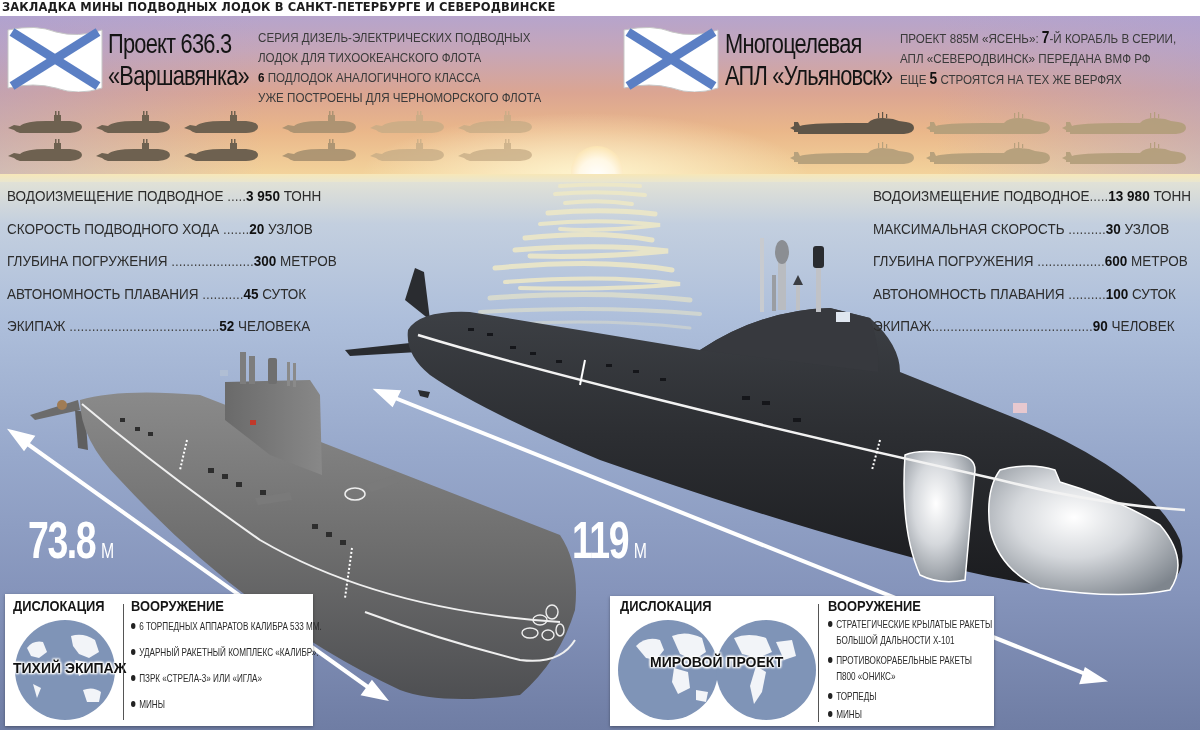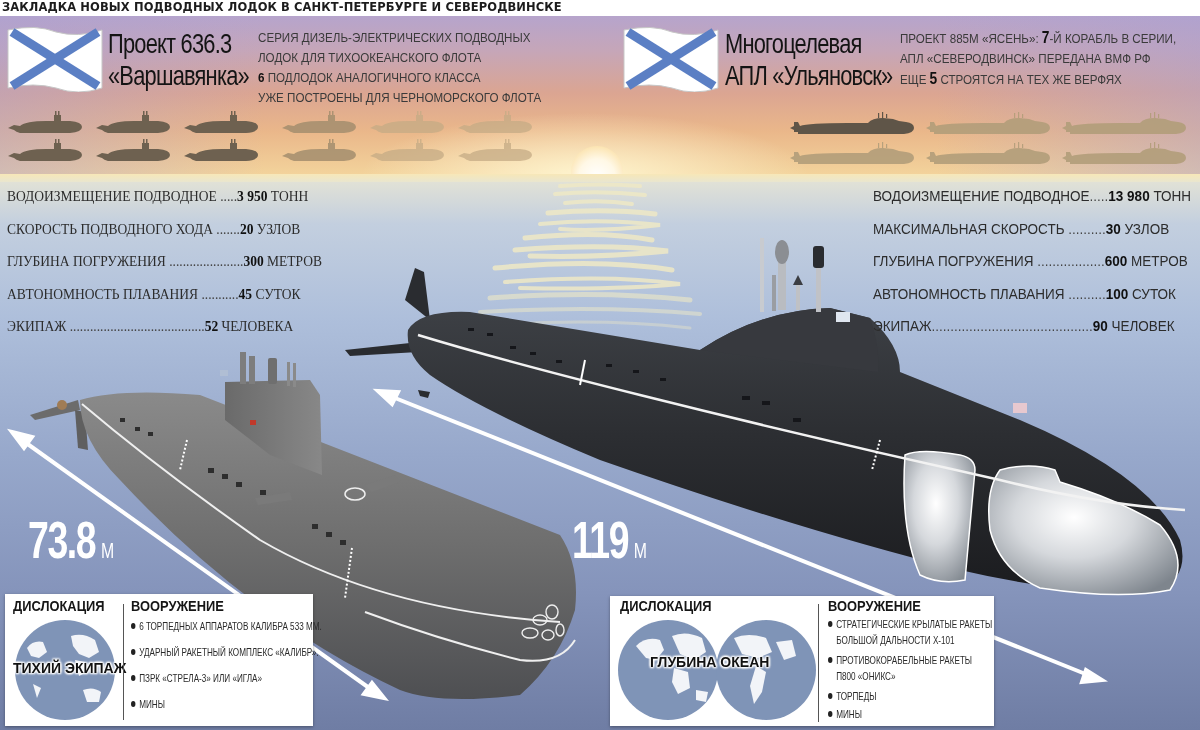--- a/index.html
+++ b/index.html
@@ -92,21 +92,21 @@
     text-shadow: 0 0 3px #fff, 0 0 3px #fff, 1px 1px 2px #fff, -1px -1px 2px #fff, 1px -1px 2px #fff, -1px 1px 2px #fff;
   }
 
   .sub-layer { position: absolute; left: 0; top: 0; width: 1200px; height: 730px; }
 </style>
 </head>
 <body>
 
 <div class="page">
 
-  <div class="top-title">ЗАКЛАДКА НОВЫХ ПОДВОДНЫХ ЛОДОК В САНКТ-ПЕТЕРБУРГЕ И СЕВЕРОДВИНСКЕ</div>
+  <div class="top-title">ЗАКЛАДКА МИНЫ ПОДВОДНЫХ ЛОДОК В САНКТ-ПЕТЕРБУРГЕ И СЕВЕРОДВИНСКЕ</div>
 
   <div class="sky"></div>
   <div class="sea"></div>
   <div class="horizon"></div>
   <div class="sun"></div>
 
   <svg class="reflection" viewBox="0 0 1200 730">
     <g fill="none" stroke="#efe9c6" stroke-linecap="round" opacity="0.85">
       <path d="M560 186 Q600 183 640 186" stroke-width="4"></path>
       <path d="M555 194 Q600 190 645 195" stroke-width="4"></path>
@@ -319,21 +319,21 @@
       </g>
     <g fill="#b29d7a" opacity="0.9">
       <use href="#nsub" x="136" y="0"></use>
         <use href="#nsub" x="272" y="0"></use>
       <use href="#nsub" x="0" y="30"></use>
         <use href="#nsub" x="136" y="30"></use>
         <use href="#nsub" x="272" y="30"></use>
     </g>
   </svg>
 
-  <div class="specs" style="left:7px; top:180px;font-family:Liberation Serif, serif;">
+  <div class="specs" style="left:7px; top:180px;">
     <div class="spec-row"><span>ВОДОИЗМЕЩЕНИЕ ПОДВОДНОЕ</span><span class="dots"> .....</span><span class="val">3 950</span><span> ТОНН</span></div>
     <div class="spec-row"><span>СКОРОСТЬ  ПОДВОДНОГО ХОДА</span><span class="dots"> .......</span><span class="val">20</span><span> УЗЛОВ</span></div>
     <div class="spec-row"><span>ГЛУБИНА ПОГРУЖЕНИЯ</span><span class="dots"> ......................</span><span class="val">300</span><span> МЕТРОВ</span></div>
     <div class="spec-row"><span>АВТОНОМНОСТЬ ПЛАВАНИЯ</span><span class="dots"> ...........</span><span class="val">45</span><span> СУТОК</span></div>
     <div class="spec-row"><span>ЭКИПАЖ</span><span class="dots"> ........................................</span><span class="val">52</span><span> ЧЕЛОВЕКА</span></div>
   </div>
 
   <div class="specs" style="left:873px; top:180px;">
     <div class="spec-row"><span>ВОДОИЗМЕЩЕНИЕ ПОДВОДНОЕ</span><span class="dots">.....</span><span class="val">13 980</span><span> ТОНН</span></div>
     <div class="spec-row"><span>МАКСИМАЛЬНАЯ СКОРОСТЬ</span><span class="dots"> ..........</span><span class="val">30</span><span> УЗЛОВ</span></div>
@@ -380,21 +380,21 @@
       <g fill="#f2f4f8">
         <path d="M20 30 Q30 20 44 24 L48 34 L40 44 L30 42 Z"></path>
         <path d="M56 20 Q70 14 86 22 L90 36 L78 44 L64 38 Z"></path>
         <path d="M58 52 L72 56 L74 72 L62 78 L56 66 Z"></path>
         <path d="M80 74 L92 76 L90 86 L80 84 Z"></path>
         <path d="M118 22 Q132 16 150 22 L156 36 L142 42 L126 38 Z"></path>
         <path d="M140 50 L150 56 L146 76 L138 88 L134 70 Z"></path>
         <path d="M160 26 L176 24 L180 40 L168 44 Z"></path>
       </g>
     </svg>
-    <div class="globe-label" style="left:40px; top:58px;">ГЛУБИНА ОКЕАН</div>
+    <div class="globe-label" style="left:40px; top:58px;">МИРОВОЙ ПРОЕКТ</div>
     <div class="divider" style="left:208px; top:8px; height:118px;"></div>
     <div class="col-title" style="left:218px; top:2px;">ВООРУЖЕНИЕ</div>
     <ul style="left:218px; top:22px;">
       <li style="height:16px;"><span class="bullet"></span><span>СТРАТЕГИЧЕСКИЕ КРЫЛАТЫЕ РАКЕТЫ</span></li>
       <li style="height:20px; padding-left:11px;"><span>БОЛЬШОЙ ДАЛЬНОСТИ Х-101</span></li>
       <li style="height:16px;"><span class="bullet"></span><span>ПРОТИВОКОРАБЕЛЬНЫЕ РАКЕТЫ</span></li>
       <li style="height:20px; padding-left:11px;"><span>П800 «ОНИКС»</span></li>
       <li style="height:18px;"><span class="bullet"></span><span>ТОРПЕДЫ</span></li>
       <li style="height:16px;"><span class="bullet"></span><span>МИНЫ</span></li>
     </ul>

